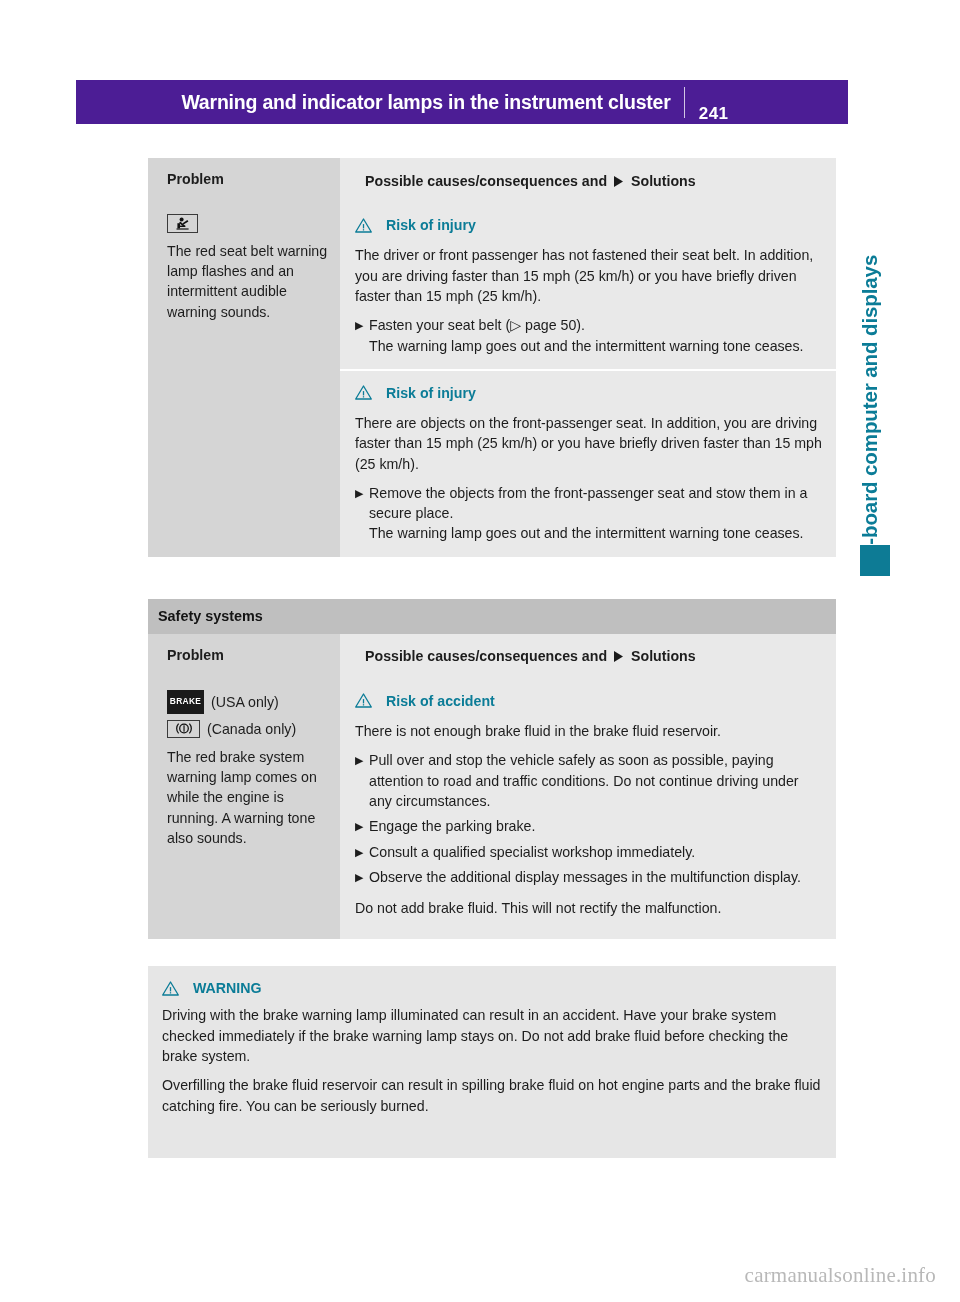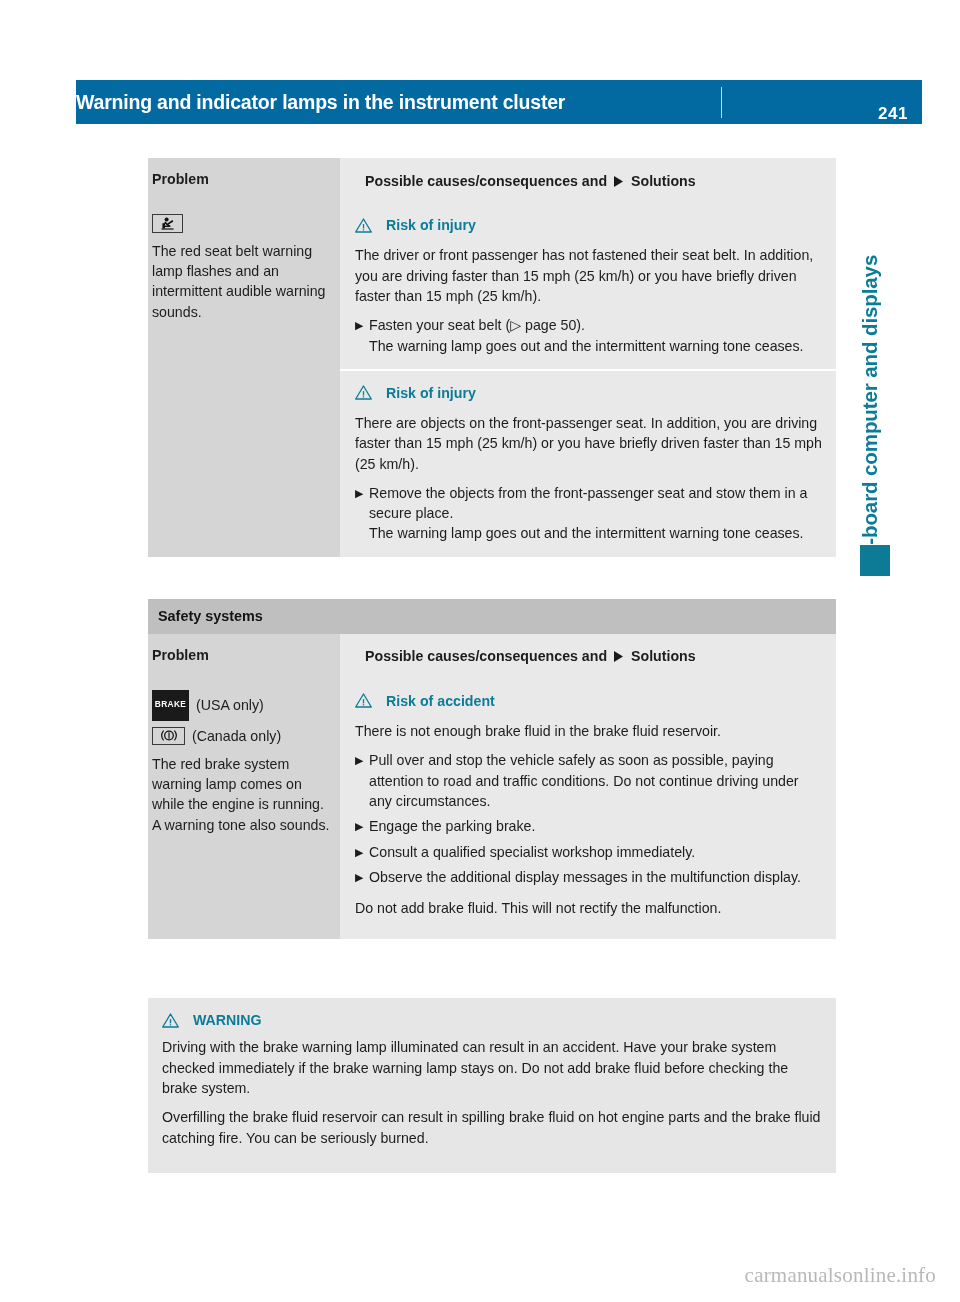--- a/index.html
+++ b/index.html
@@ -8,25 +8,25 @@
     background: #ffffff;
     font-family: "Liberation Sans", sans-serif;
     -webkit-font-smoothing: antialiased;
   }
   .page { position: relative; width: 960px; height: 1302px; overflow: hidden; }
 
   
   .header-bar {
     position: absolute;
     left: 76px; top: 80px;
-    width: 846px; height: 44px;
-    background: #0369a1;
+    width: 772px; height: 44px;
+    background: #4c1d95;
     display: flex;
     align-items: center;
-    justify-content: space-between;
+    justify-content: center;
   }
   .header-title {
     color: #ffffff;
     font-size: 19.5px;
     font-weight: bold;
     letter-spacing: -0.2px;
     padding-right: 13px;
     white-space: nowrap;
   }
   .header-divider {
@@ -96,21 +96,21 @@
     vertical-align: middle;
   }
   .th-row td.col2 { padding-left: 25px; }
 
   .body-row td {
     vertical-align: top;
     padding: 0;
   }
   td.col1 {
     background: #d5d5d5;
-    padding: 11px 10px 14px 4px;
+    padding: 11px 10px 14px 19px;
     font-size: 14.2px;
     line-height: 1.42;
     color: #1d1d1d;
   }
   td.col2 {
     background: #e9e9e9;
     padding: 0;
     font-size: 14.2px;
     line-height: 1.42;
     color: #1d1d1d;
@@ -179,21 +179,21 @@
   .icon-box {
     display: inline-flex;
     align-items: center;
     justify-content: center;
     border: 1.5px solid #3a3a3a;
     background: #d5d5d5;
     vertical-align: middle;
   }
   .icon-seatbelt { width: 31px; height: 19px; margin-bottom: 8px; }
   .icon-brake {
-    width: 37px; height: 31px;
+    width: 37px; height: 24px;
     background: #1a1a1a;
     border: 1.5px solid #1a1a1a;
     color: #ffffff;
     font-size: 8.4px;
     font-weight: bold;
     letter-spacing: 0.3px;
     font-family: "Liberation Sans", sans-serif;
   }
   .icon-canada { width: 33px; height: 18px; }
   .icon-line {
@@ -202,22 +202,21 @@
     gap: 7px;
     margin-bottom: 5px;
     font-size: 14.2px;
     color: #1d1d1d;
   }
   .pcol-text { margin-top: 8px; }
 
   
   .warning-box {
     background: #e6e6e6;
-    padding: 14px 14px 16px 14px;
-    margin-top: 32px;
+    padding: 14px 14px 33px 14px;
   }
   .warning-box .risk-head { margin-bottom: 9px; }
   .warning-box .para { margin-bottom: 9px; }
 
   
   .footer-wm {
     position: absolute;
     right: 24px; bottom: 14px;
     font-size: 21px;
     color: #b8b8b8;

